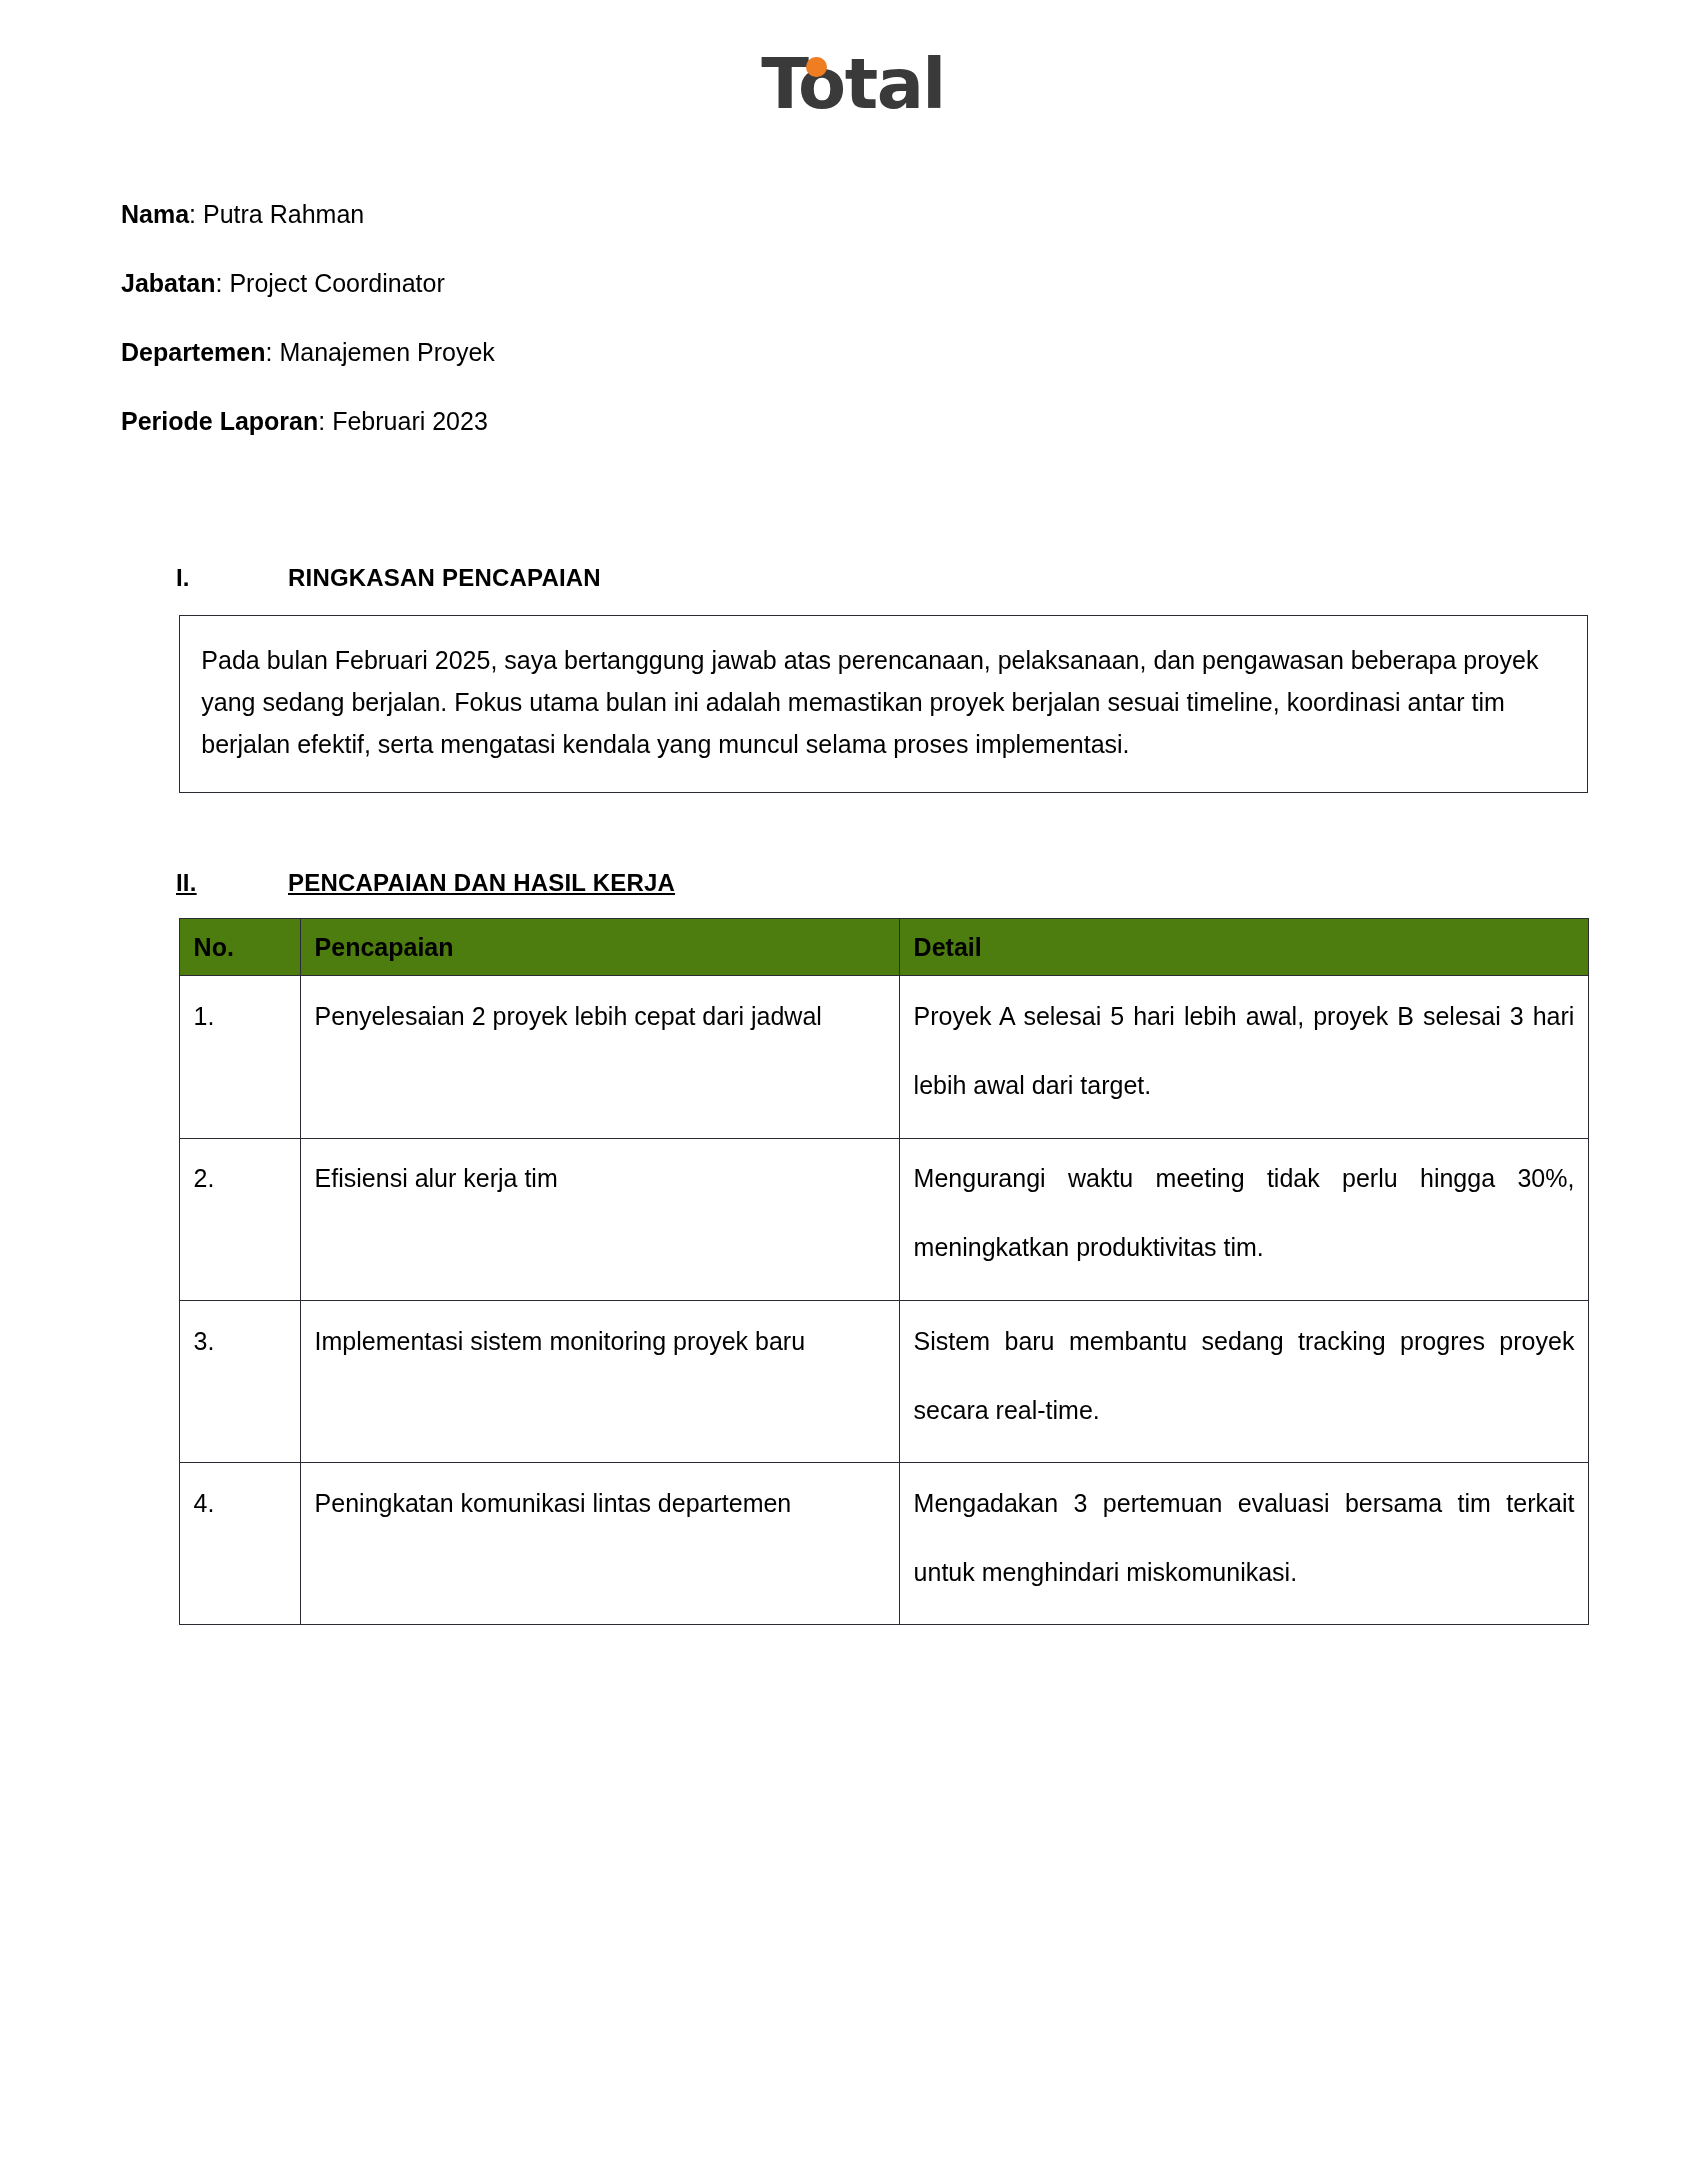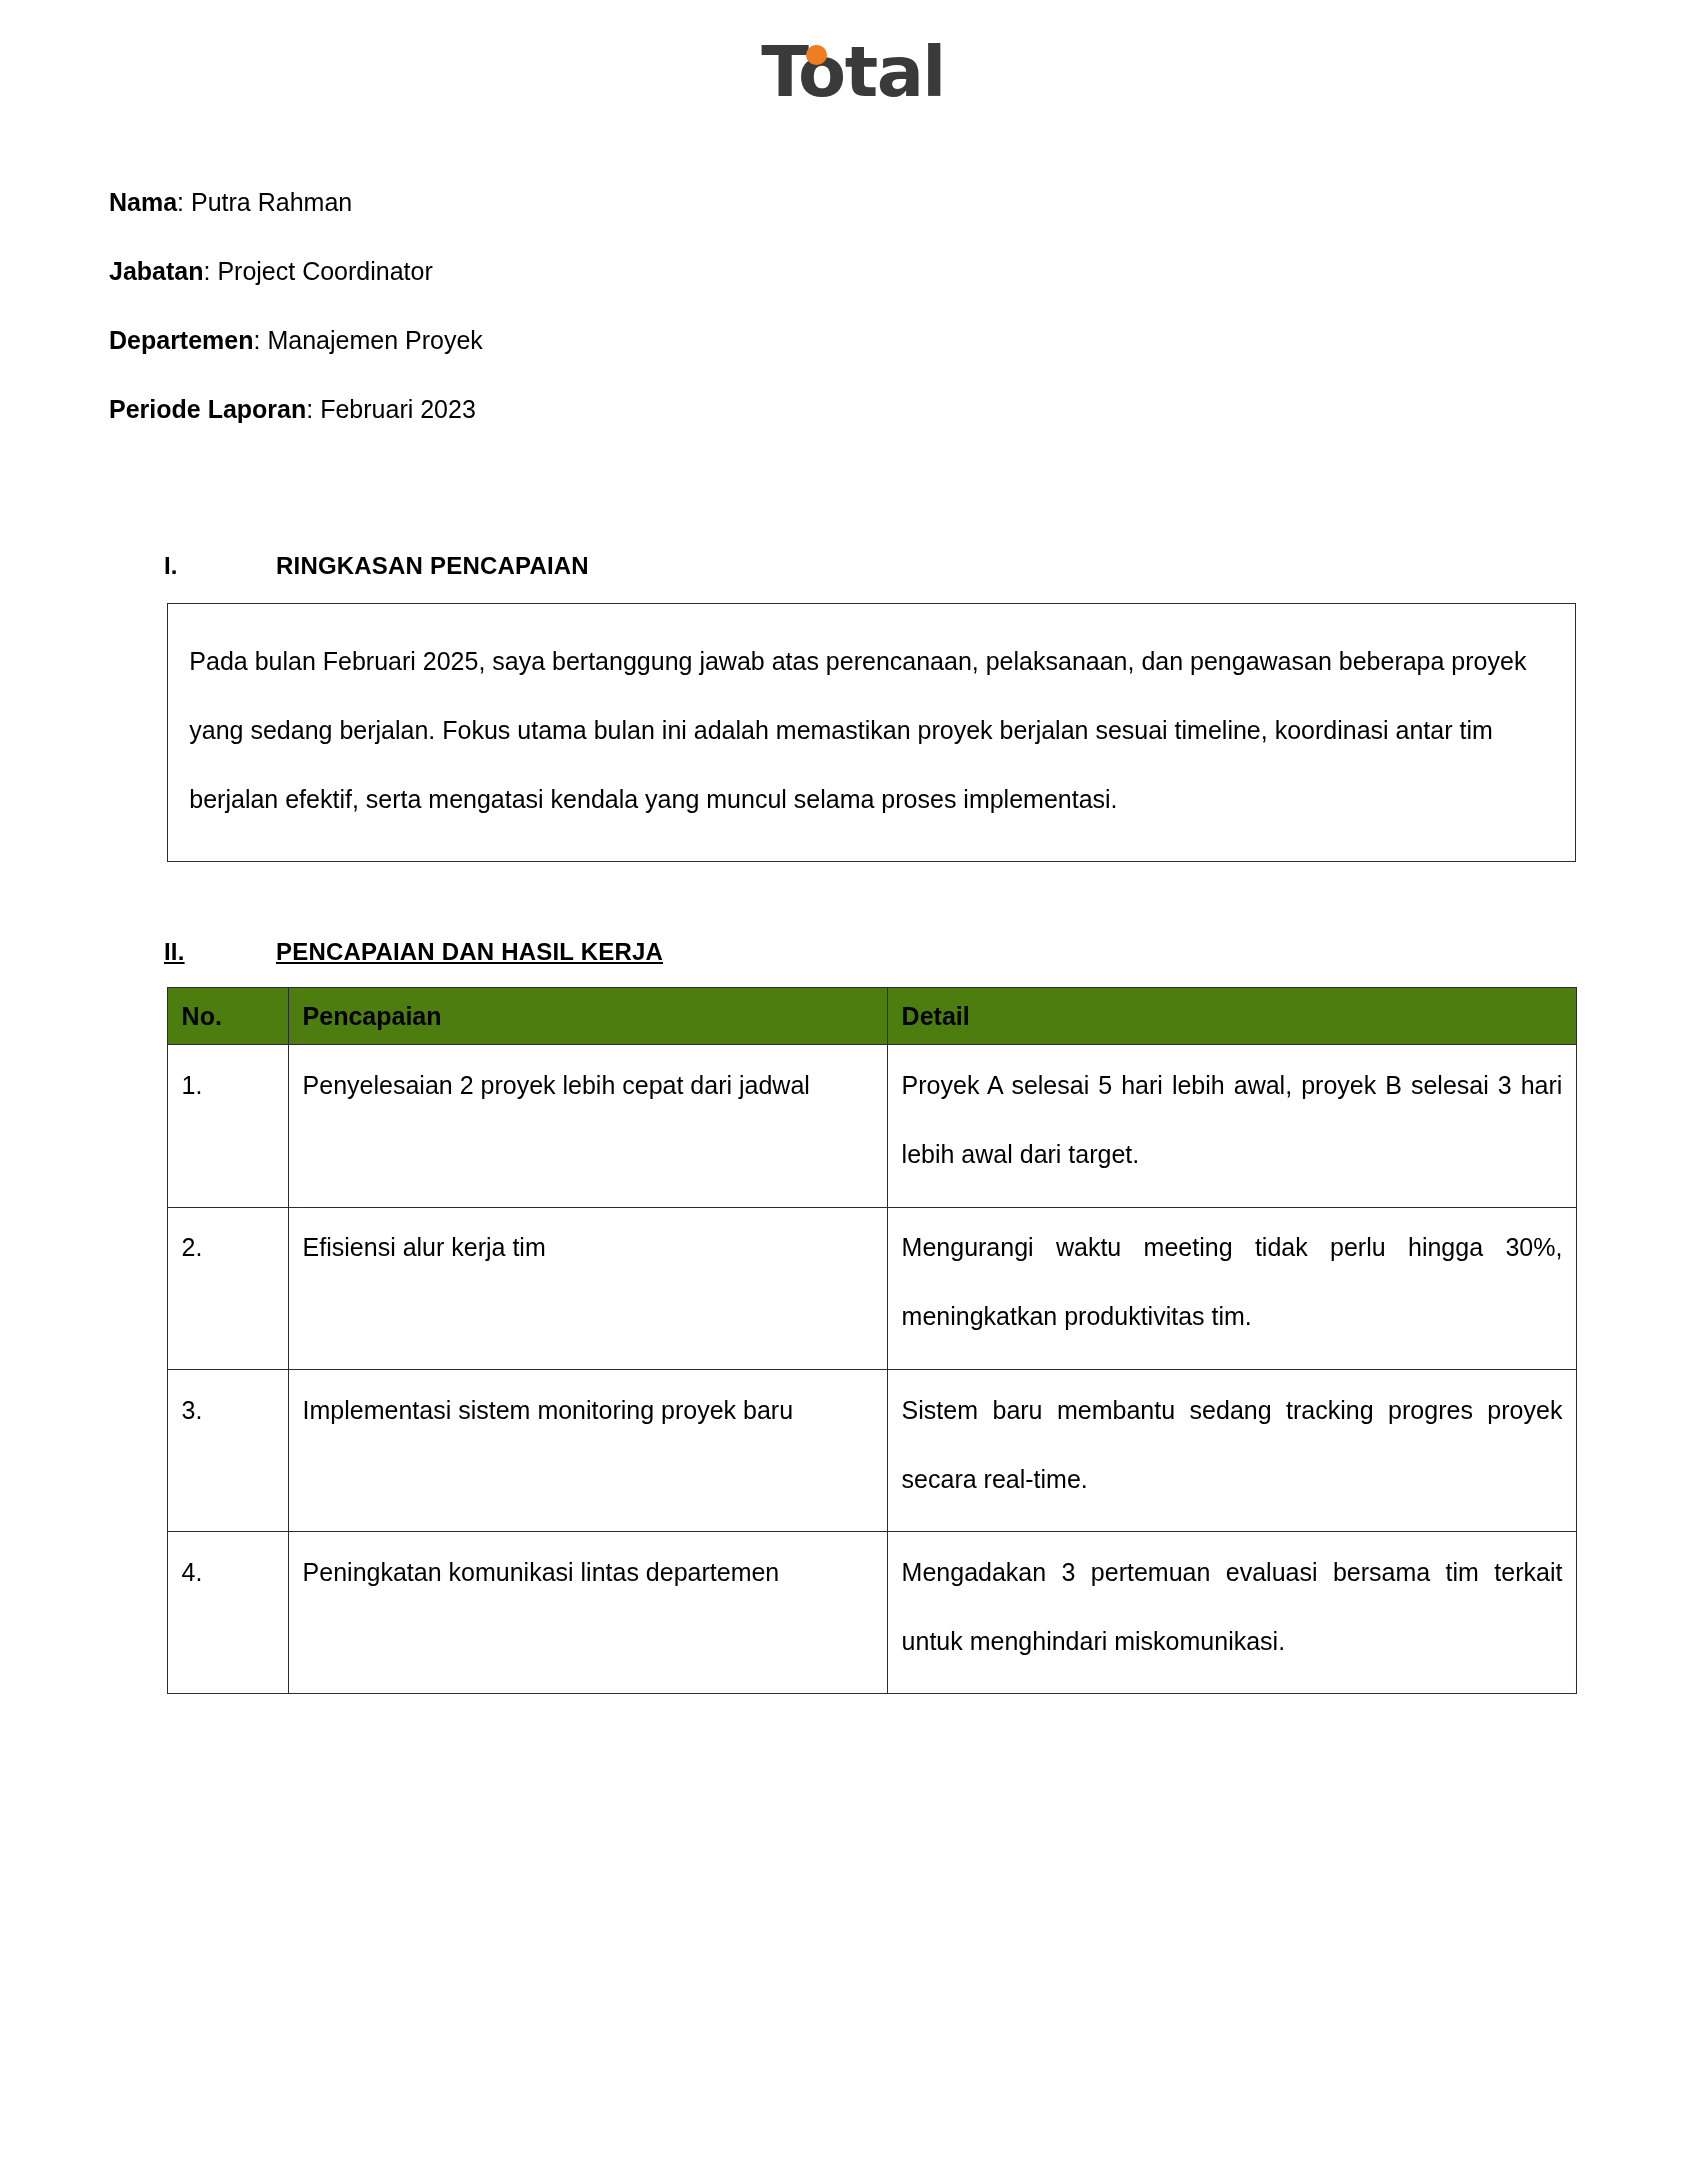--- a/index.html
+++ b/index.html
@@ -13,21 +13,21 @@
     font-family: "Liberation Sans", sans-serif;
     color: #000000;
     position: relative;
     overflow: hidden;
   }
 
   .page {
     width: 1706px;
     height: 2170px;
     box-sizing: border-box;
-    padding: 4px;
+    padding: 16px;
     position: relative;
   }
 
   
   .logo-wrap {
     width: 100%;
     text-align: center;
     padding-top: 33px;
   }
   .logo {
@@ -97,21 +97,21 @@
   .summary-box {
     margin: 23px 0 0 163px;
     width: 1409px;
     box-sizing: border-box;
     border: 1.9px solid #2b2b33;
     padding: 23px 21.3px 27px 21.3px;
   }
   .summary-box p {
     margin: 0;
     font-size: 25px;
-    line-height: 69px;
+    line-height: 42px;
     text-align: left;
     color: #000;
   }
 
   
   table.achievements {
     margin: 21.3px 0 0 163px;
     width: 1409px;
     border-collapse: collapse;
     table-layout: fixed;

